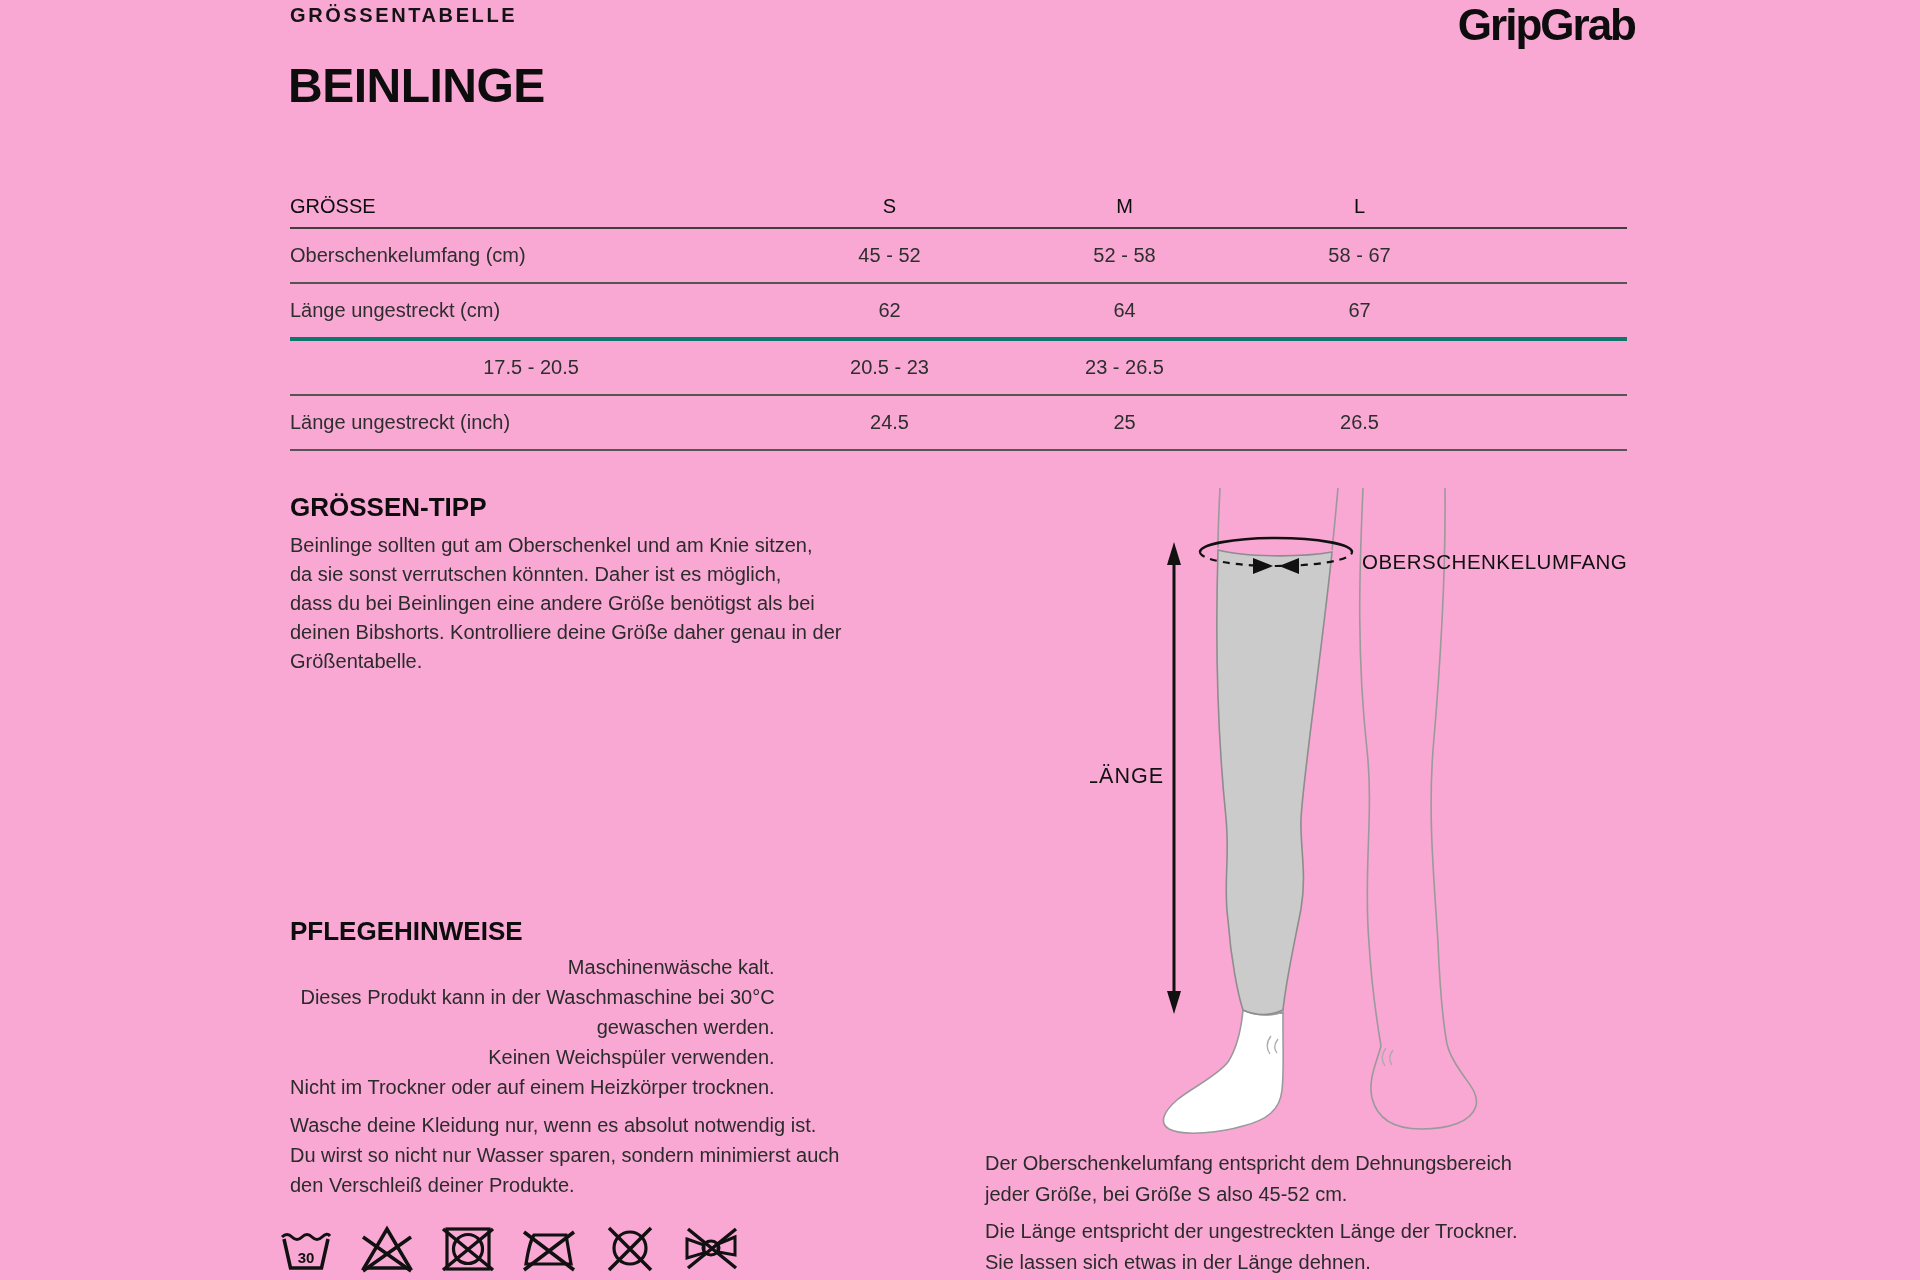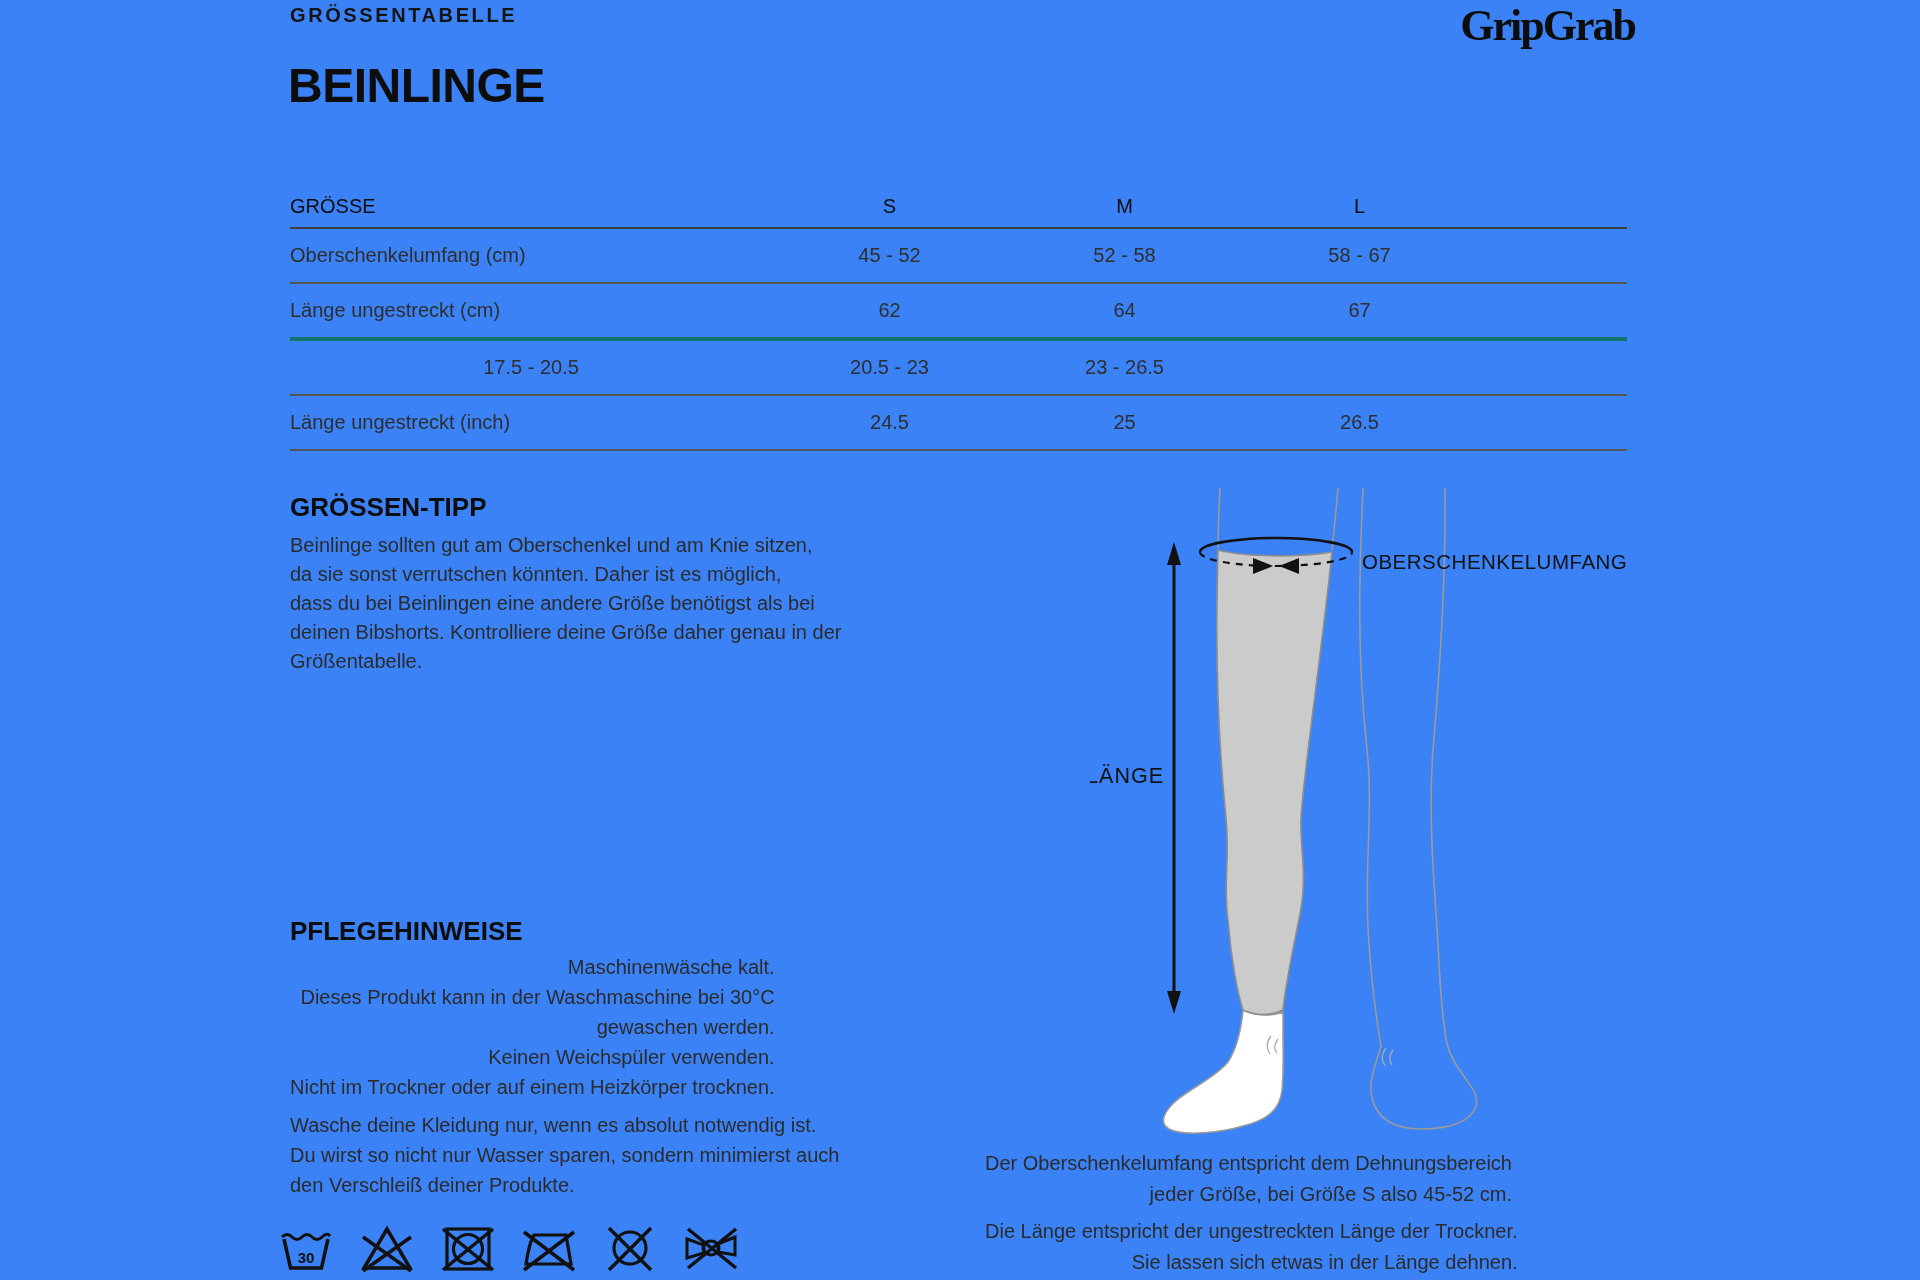--- a/index.html
+++ b/index.html
@@ -1,22 +1,22 @@
 <!DOCTYPE html>
 <html><head>
 <meta charset="utf-8">
 <style>
   html,body{margin:0;padding:0;background:#fff;}
-  .page{position:relative;width:1920px;height:1280px;background:#3b82f6;overflow:hidden;
+  .page{position:relative;width:1920px;height:1280px;background:#f9a8d4;overflow:hidden;
         font-family:"Liberation Sans",sans-serif;color:#1c1c1c;}
 
   .eyebrow{position:absolute;left:290px;top:4px;font-size:20px;font-weight:600;
            letter-spacing:2.6px;color:#141414;}
   .brand{position:absolute;left:1390px;top:0px;width:245px;text-align:right;
-         font-size:44px;font-weight:800;letter-spacing:-2px;color:#0d0d0d;font-family:Liberation Serif, serif;}
+         font-size:44px;font-weight:800;letter-spacing:-2px;color:#0d0d0d;}
   .title{position:absolute;left:288px;top:58px;font-size:48px;font-weight:800;
          letter-spacing:-0.5px;color:#0d0d0d;}
 
   
   .size-table{position:absolute;left:290px;top:185px;width:1337px;}
   .trow{display:grid;grid-template-columns:482px 235px 235px 235px 1fr;align-items:center;}
   .trow.head{height:42px;border-bottom:2px solid #3f3f3f;}
   .trow.r{height:53px;border-bottom:2px solid #555;}
   .trow.r.thick{border-bottom:4px solid #0f766e;}
   .trow .lbl{font-size:20px;font-weight:400;color:#2e2e2e;}
@@ -26,21 +26,21 @@
 
   .sec-h{position:absolute;font-size:26px;font-weight:800;color:#0d0d0d;}
   .body-text{position:absolute;font-size:20px;font-weight:400;color:#2b2b2b;}
   .body-text div{line-height:29px;}
   .care-lines div{line-height:30px;}
 
   .care-icons{position:absolute;left:278px;top:1222px;display:flex;gap:25px;}
   .care-icons svg{display:block;}
 
   .note{position:absolute;left:985px;font-size:20px;font-weight:400;color:#2b2b2b;}
-  .note div{line-height:31px;text-align:right;}
+  .note div{line-height:31px;}
 
   .diagram{position:absolute;left:1090px;top:488px;width:560px;height:660px;}
   .diagram svg{display:block;}
 </style>
 </head>
 <body>
 
 <div class="page">
 
   <div class="eyebrow">GRÖSSENTABELLE</div>

